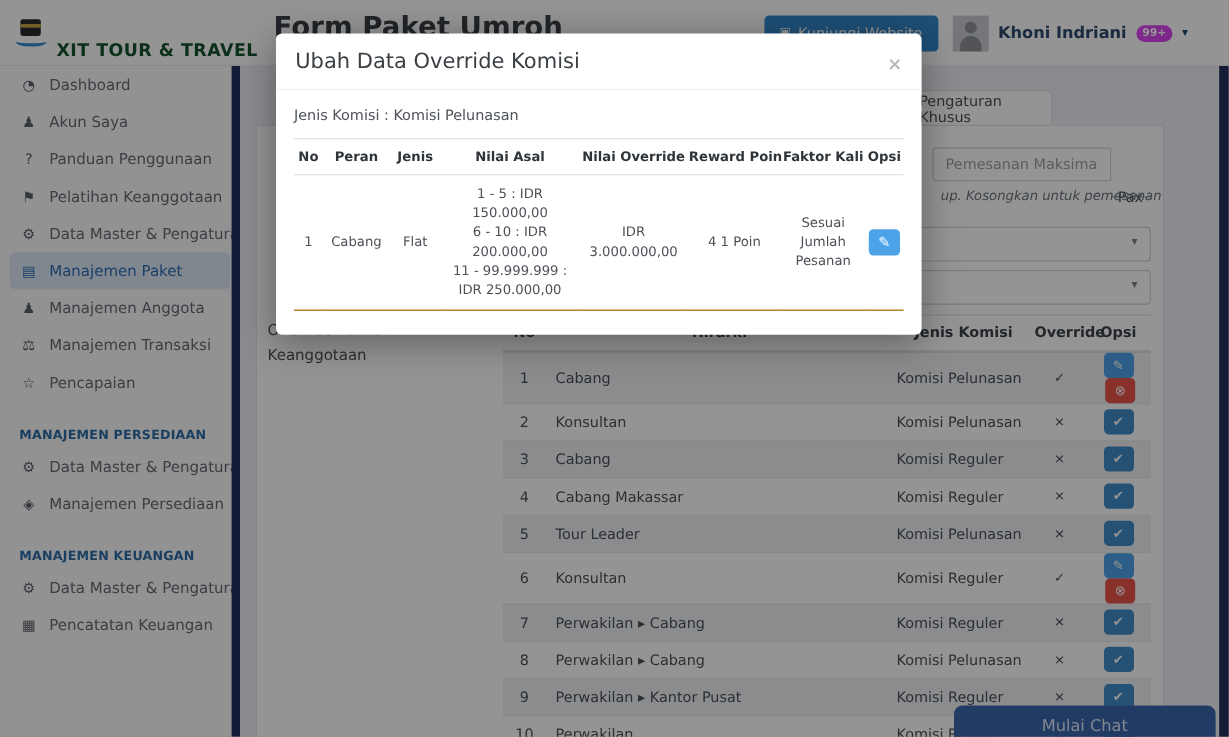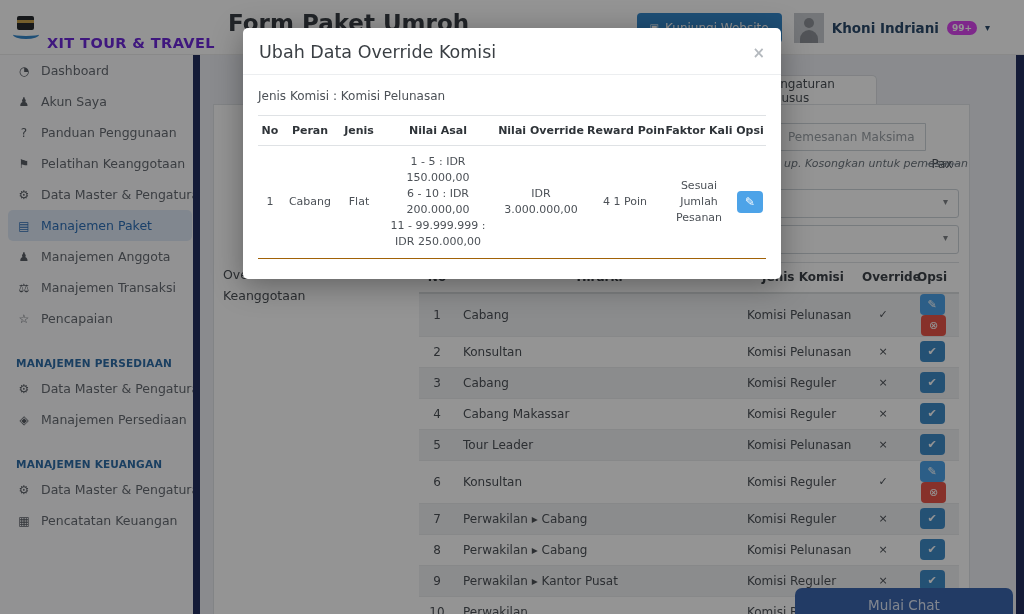--- a/index.html
+++ b/index.html
@@ -3,21 +3,21 @@
 <meta charset="utf-8">
 <style>
   html,body{margin:0;padding:0;width:1024px;height:614px;overflow:hidden;
     font-family:"DejaVu Sans","Liberation Sans",sans-serif;background:#eef0f4;position:relative;}
   *{box-sizing:border-box;}
 
   
   .topbar{position:absolute;left:0;top:0;width:1024px;height:55px;background:#fff;z-index:1;
     border-bottom:1px solid #ececec;display:flex;align-items:center;}
   .brand{width:200px;display:flex;align-items:center;gap:8px;padding-left:13px;}
-  .brand-name{font-size:14.5px;font-weight:bold;color:#6d28d9;letter-spacing:.4px;white-space:nowrap;margin-top:32px;}
+  .brand-name{font-size:14.5px;font-weight:bold;color:#14532d;letter-spacing:.4px;white-space:nowrap;margin-top:32px;}
   .kaaba{position:relative;width:26px;height:24px;display:inline-block;flex:0 0 26px;}
   .kaaba .cube{position:absolute;left:4px;top:1px;width:17px;height:14px;background:#262a2e;border-radius:2px;}
   .kaaba .band{position:absolute;left:4px;top:5px;width:17px;height:3px;background:#c9a24c;}
   .kaaba .swoosh{position:absolute;left:0;bottom:0;width:26px;height:9px;border-bottom:3px solid #3488cc;border-radius:50%;}
   .page-title{position:absolute;left:228px;top:10px;margin:0;font-size:23px;font-weight:bold;color:#3a3f45;white-space:nowrap;}
   .top-right{position:absolute;right:34px;top:0;height:55px;display:flex;align-items:center;gap:8px;}
   .website-btn{display:flex;align-items:center;gap:6px;background:#3488cc;color:#fff;border:none;
     border-radius:4px;font-size:12px;padding:8px 13px;font-family:inherit;white-space:nowrap;}
   .wb-icon{font-size:10px;line-height:1;}
   .avatar{width:30px;height:30px;background:#c9ccd0;position:relative;overflow:hidden;margin-left:4px;flex:0 0 30px;}
@@ -73,21 +73,21 @@
     border-radius:4px;color:#fff;font-size:11px;padding:0;font-family:inherit;vertical-align:middle;}
   .b-edit{background:#4da3e8;}
   .b-del{background:#e85549;margin-left:3px;}
   .b-chk{background:#3f8cc9;}
 
   .chat-btn{position:absolute;left:595px;top:533px;width:218px;height:46px;background:#3b66ae;border-radius:7px;
     display:flex;justify-content:center;padding-top:9px;color:#dde6f5;font-size:13.5px;z-index:2;}
 
   
   .overlay{position:fixed;left:0;top:0;width:1024px;height:614px;background:rgba(0,0,0,.42);z-index:5;}
-  .modal{position:absolute;left:243px;top:28px;width:538px;background:#fff;border-radius:5px;z-index:10;
+  .modal{position:absolute;left:230px;top:28px;width:538px;background:#fff;border-radius:5px;z-index:10;
     box-shadow:0 6px 30px rgba(0,0,0,.35);}
   .m-head{display:flex;align-items:flex-start;justify-content:space-between;padding:14px 16px 12px;
     border-bottom:1px solid #eceef0;}
   .m-title{font-size:17.5px;color:#3a3f44;}
   .m-close{color:#b4b9be;font-size:15px;font-weight:bold;margin-top:2px;}
   .m-body{padding:10px 15px 20px;}
   .m-sub{font-size:12px;color:#4c5157;margin:4px 0 12px;}
   .m-table{width:100%;border-collapse:collapse;font-size:11px;color:#4c5157;table-layout:fixed;}
   .m-table th{font-size:11px;color:#2f3439;font-weight:bold;padding:8px 1px;white-space:nowrap;
     border-top:1px solid #dfe2e5;border-bottom:1px solid #dfe2e5;text-align:center;overflow:visible;}

